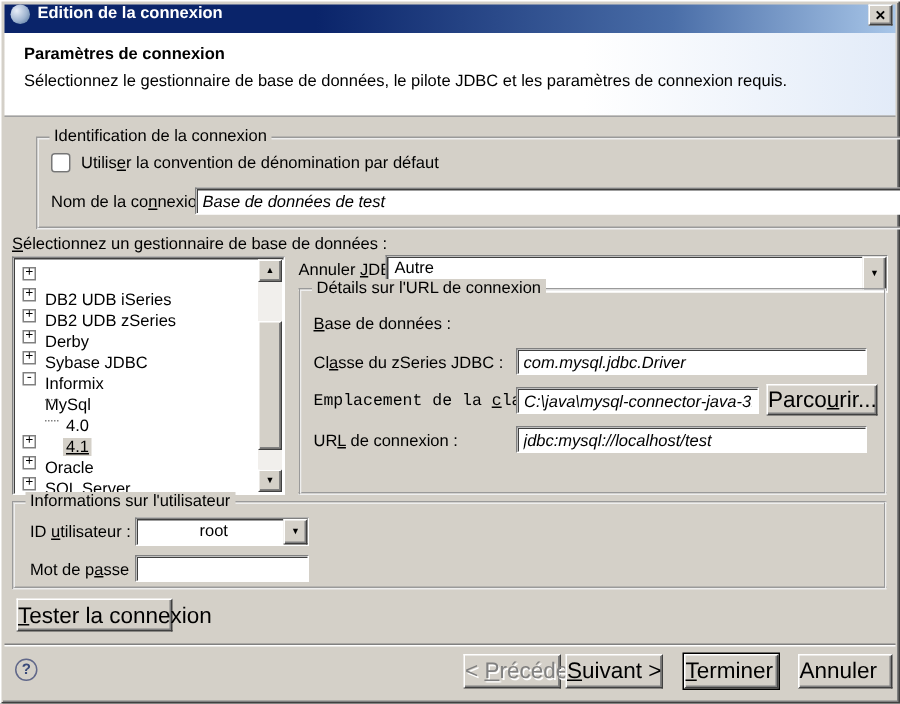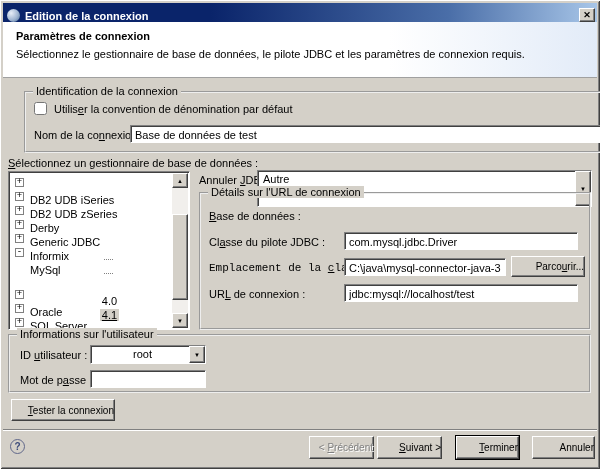--- a/index.html
+++ b/index.html
@@ -7,21 +7,21 @@
   .dialog{
     position:relative;width:600px;height:469px;background:#d4d0c8;
     font-family:"Liberation Sans",sans-serif;font-size:11px;color:#000;
     box-shadow:inset 1px 1px 0 #ffffff,inset -1px -1px 0 #404040,
                inset 2px 2px 0 #d4d0c8,inset -2px -2px 0 #808080;
     overflow:hidden;
   }
   
   .titlebar{position:absolute;left:3px;top:3px;width:594px;height:19px;
     background:linear-gradient(to right,#0a246a 0%,#0a246a 35%,#4a6ea8 75%,#a8c6e8 100%);
-    display:flex;align-items:flex-end;padding:0 2px 0 4px;}
+    display:flex;align-items:flex-start;padding:0 2px 0 4px;}
   .app-icon{width:13px;height:13px;border-radius:50%;
     background:radial-gradient(circle at 32% 32%,#e8eef8,#9fb4d0 55%,#5a7aa0 90%);
     margin-right:5px;flex:0 0 auto;}
   .win-title{color:#fff;font-weight:bold;flex:1 1 auto;white-space:nowrap;}
   .close-btn{width:16px;height:14px;background:#d4d0c8;border:1px solid;
     border-color:#fff #404040 #404040 #fff;box-shadow:inset -1px -1px 0 #808080;
     display:flex;align-items:center;justify-content:center;
     font-size:9px;font-weight:bold;line-height:1;padding:0;cursor:default;}
   
   .header{position:absolute;left:3px;top:22px;width:594px;height:56px;
@@ -31,44 +31,44 @@
   .h-sub{position:absolute;left:13px;top:26px;}
   
   .grp{position:absolute;border:2px groove #eeeeee;}
   .legend{position:absolute;top:-8px;left:7px;background:#d4d0c8;padding:0 3px;white-space:nowrap;}
   .lbl{position:absolute;white-space:nowrap;}
   .mn{text-decoration:underline;}
   .tfield{position:absolute;background:#fff;border:1px solid;
     border-color:#808080 #fff #fff #808080;
     box-shadow:inset 1px 1px 0 #404040;
     font-family:"Liberation Sans",sans-serif;font-size:11px;color:#000;
-    padding:1px 4px 0 4px;margin:0;outline:none;}
+    padding:1px 4px 0 4px;margin:0;outline:none;font-style:italic;}
   input.tfield{height:18px;}
   .btn{position:absolute;background:#d4d0c8;border:1px solid;
     border-color:#fff #404040 #404040 #fff;box-shadow:inset -1px -1px 0 #808080;
-    font-family:"Liberation Sans",sans-serif;font-size:10px;color:#000;
-    display:flex;align-items:center;justify-content:flex-end;white-space:nowrap;cursor:default;padding:0;}
+    font-family:"Liberation Sans",sans-serif;font-size:15px;color:#000;
+    display:flex;align-items:center;justify-content:flex-start;white-space:nowrap;cursor:default;padding:0;}
   .btn.default{box-shadow:0 0 0 1px #000,inset -1px -1px 0 #808080;}
   .btn.disabled{color:#808080;text-shadow:1px 1px 0 #fff;}
   .combo{position:absolute;background:#fff;border:1px solid;
     border-color:#808080 #fff #fff #808080;box-shadow:inset 1px 1px 0 #404040;
     display:flex;align-items:stretch;}
   .combo-val{flex:1 1 auto;padding:2px 0 0 5px;white-space:nowrap;overflow:hidden;}
   .combo-btn{flex:0 0 16px;background:#d4d0c8;border:1px solid;
     border-color:#fff #404040 #404040 #fff;box-shadow:inset -1px -1px 0 #808080;
     display:flex;align-items:center;justify-content:center;font-size:6px;color:#000;}
   
   .tree{position:absolute;left:8px;top:171px;width:182px;height:159px;
     background:#fff;border:1px solid;border-color:#808080 #fff #fff #808080;
     box-shadow:inset 1px 1px 0 #404040;padding:3px 0 0 3px;overflow:hidden;}
   .titem{height:14px;display:flex;align-items:center;white-space:nowrap;}
   .expander{width:9px;height:9px;border:1px solid #808080;background:#fff;
     font-size:9px;line-height:7px;text-align:center;margin:0 4px 0 3px;flex:0 0 auto;
     font-family:"Liberation Mono",monospace;}
-  .titem.child{padding-left:18px;flex-direction:column;}
+  .titem.child{padding-left:18px;}
   .tconn{width:9px;border-bottom:1px dotted #808080;margin-right:3px;flex:0 0 auto;}
   .tlabel{padding:0 2px;margin-top:35px;}
   .tlabel.selected{background:#d4d0c8;text-decoration:underline;}
   .vscroll{position:absolute;top:1px;right:1px;bottom:1px;width:16px;
     background:#f1efec;display:flex;flex-direction:column;}
   .sbtn{height:15px;background:#d4d0c8;border:1px solid;
     border-color:#fff #404040 #404040 #fff;box-shadow:inset -1px -1px 0 #808080;
     display:flex;align-items:center;justify-content:center;font-size:6px;flex:0 0 auto;}
   .strack{flex:1 1 auto;position:relative;}
   .sthumb{position:absolute;left:0;right:0;top:26px;height:86px;background:#d4d0c8;
@@ -116,21 +116,21 @@
     <div class="titem">
         <span class="expander">+</span>
         <span class="tlabel">DB2 UDB zSeries</span>
       </div>
     <div class="titem">
         <span class="expander">+</span>
         <span class="tlabel">Derby</span>
       </div>
     <div class="titem">
         <span class="expander">+</span>
-        <span class="tlabel">Generic JDBC</span>
+        <span class="tlabel">Sybase JDBC</span>
       </div>
     <div class="titem">
         <span class="expander">+</span>
         <span class="tlabel">Informix</span>
       </div>
     <div class="titem">
         <span class="expander">-</span>
         <span class="tlabel">MySql</span>
       </div>
     <div class="titem child">
@@ -160,33 +160,33 @@
       <div class="strack">
           <div class="sthumb"></div>
         </div>
       <div class="sbtn">
           <span>▼</span>
         </div>
     </div>
   </div>
 
   <span class="lbl" style="left:199px;top:174px;"><span>Annuler </span><span class="mn">J</span><span>DBC :</span></span>
-  <div class="combo" style="left:257px;top:170px;width:335px;height:37px;">
+  <div class="combo" style="left:257px;top:170px;width:335px;height:25px;">
     <span class="combo-val">Autre</span>
     <span class="combo-btn">
         <span>▼</span>
       </span>
   </div>
 
   <div class="grp" style="left:199px;top:192px;width:392px;height:138px;">
     <span class="legend">Détails sur l'URL de connexion</span>
 
     <span class="lbl" style="left:8px;top:16px;"><span></span><span class="mn">B</span><span>ase de données :</span></span>
 
-    <span class="lbl" style="left:8px;top:42px;"><span>Cl</span><span class="mn">a</span><span>sse du pilote JDBC :</span></span>
+    <span class="lbl" style="left:8px;top:42px;"><span>Cl</span><span class="mn">a</span><span>sse du zSeries JDBC :</span></span>
     <input class="tfield" style="left: 143px; top: 38px; width: 234px;" value="com.mysql.jdbc.Driver">
 
     <span class="lbl" style="left:8px;top:68px;font-family:Liberation Mono, monospace;"><span>Emplacement de la </span><span class="mn">c</span><span>lasse :</span></span>
     <input class="tfield" style="left: 143px; top: 64px; width: 162px;" value="C:\java\mysql-connector-java-3.1.10\mysq">
     <button class="btn" style="left:310px;top:62px;width:74px;height:21px;">
         <span><span>Parco</span><span class="mn">u</span><span>rir...</span></span>
       </button>
 
     <span class="lbl" style="left:8px;top:94px;"><span>UR</span><span class="mn">L</span><span> de connexion :</span></span>
     <input class="tfield" style="left: 143px; top: 90px; width: 234px;" value="jdbc:mysql://localhost/test">

